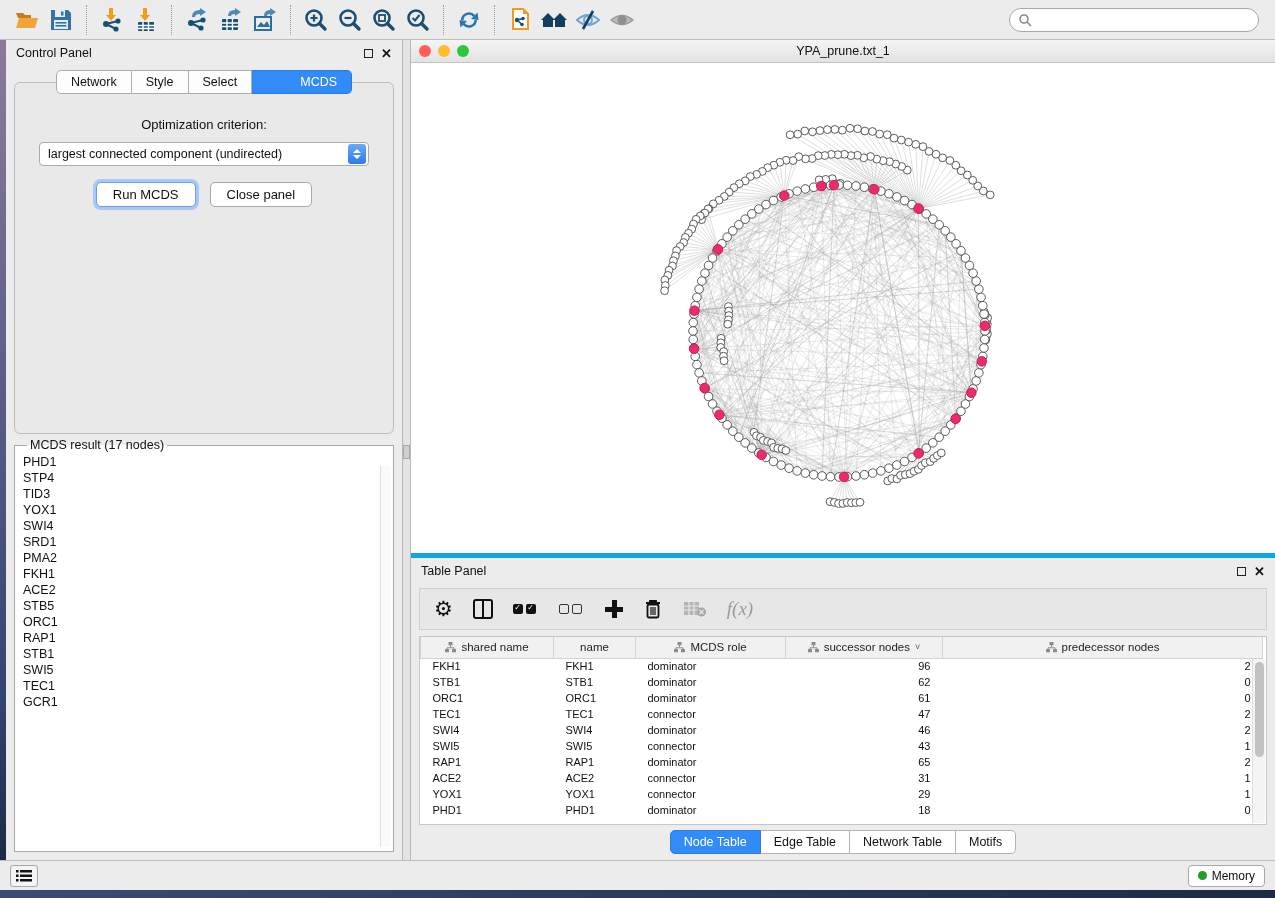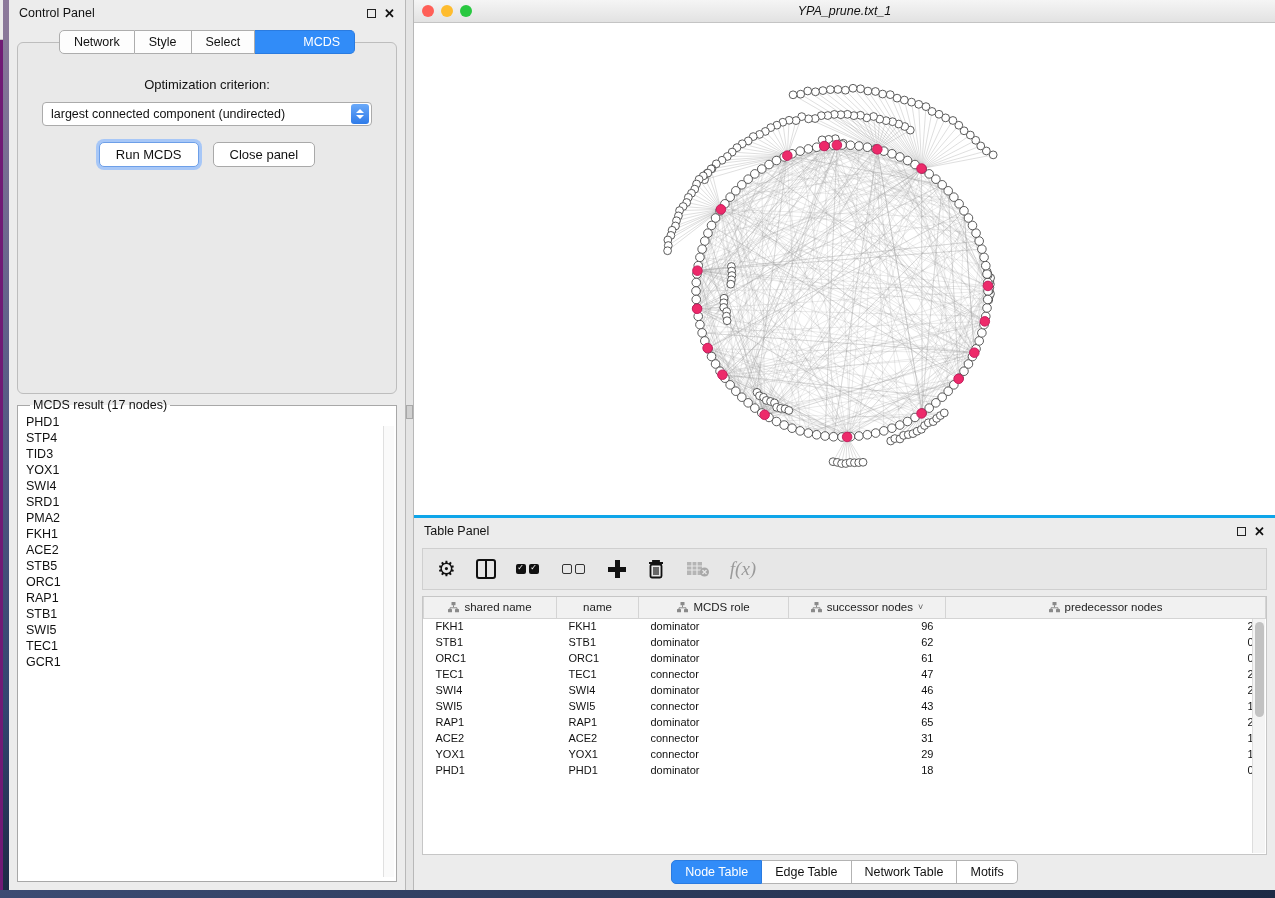--- a/index.html
+++ b/index.html
@@ -1,21 +1,21 @@
 <!DOCTYPE html>
 <html><head>
 <meta charset="utf-8">
 <style>
   * { margin:0; padding:0; box-sizing:border-box; }
   html,body { width:1275px; height:898px; overflow:hidden;
     font-family:"Liberation Sans", sans-serif; }
   body { background:linear-gradient(160deg,#8d7a9b 0%,#6c6890 28%,#41517a 60%,#1d2a45 100%); }
 
   .app { position:absolute; left:0; top:0; right:0; bottom:8px;
-    display:flex; background:#701a75;justify-content:flex-end; }
+    display:flex; flex-direction:column; background:#701a75; }
 
   
   .toolbar { height:40px; background:#ececec; border-bottom:1px solid #c0c0c0;
     display:flex; align-items:center; padding:0 10px; flex:0 0 auto; }
   .tb-btn { width:34px; height:32px; display:flex; align-items:center; justify-content:center; }
   .tb-sep { width:1px; height:30px; border-left:1px dotted #9a9a9a; margin:0 8px; }
   .search-wrap { margin-left:auto; margin-right:6px; width:250px; height:24px;
     background:#fff; border:1px solid #a8a8a8; border-radius:13px;
     display:flex; align-items:center; padding:0 8px; }
   .search-wrap input { border:none; outline:none; flex:1; font-size:12px; background:transparent; }
@@ -59,21 +59,21 @@
   .mcds-item { padding-left:2px; }
   .list-scroll { position:absolute; top:14px; right:2px; bottom:4px; width:11px; background:#fafafa; border-left:1px solid #e0e0e0; }
 
   
   .v-split { width:9px; background:#e4e4e4; border-left:1px solid #b8b8b8; border-right:1px solid #b8b8b8; position:relative; flex:0 0 auto; }
   .v-grip { position:absolute; top:405px; left:0px; width:7px; height:14px; background:#d0d0d0; border:1px solid #a8a8a8; }
 
   
   .right-col { flex:1; display:flex; flex-direction:column; min-width:0; }
 
-  .net-window { height:518px; display:flex; flex-direction:column; border-bottom:3px solid #0ea5e9; flex:0 0 auto;font-style:italic; }
+  .net-window { height:518px; display:flex; flex-direction:column; border-bottom:5px solid #0ea5e9; flex:0 0 auto; }
   .net-titlebar { height:23px; background:linear-gradient(#f5f5f5,#e2e2e2); border-bottom:1px solid #c4c4c4;
     display:flex; align-items:center; padding:0 8px; position:relative; }
   .tl { width:12px; height:12px; border-radius:50%; margin-right:7px; }
   .tl.red{ background:#ff5f57;} .tl.yel{ background:#febc2e;} .tl.grn{ background:#28c840;}
   .net-title { position:absolute; left:0; right:0; text-align:center; font-size:12.5px; color:#111; pointer-events:none; }
   .net-canvas { flex:1; background:#fff; overflow:hidden; }
   .net-canvas svg { display:block; }
 
   
   .table-panel { flex:1; background:#ececec; display:flex; flex-direction:column; min-height:0; }
@@ -1412,13 +1412,31 @@
         <div class="bottom-tabs" id="bt-tabs">
             <div class="bt-tab active">Node Table</div>
             <div class="bt-tab">Edge Table</div>
             <div class="bt-tab">Network Table</div>
             <div class="bt-tab">Motifs</div>
           </div>
       </div>
     </div>
   </div>
 
+  <div class="statusbar">
+    <div class="list-btn">
+      <svg width="16" height="14" viewBox="0 0 16 14">
+          <g fill="#111">
+            <rect x="0" y="1" width="2.5" height="2.5"></rect>
+            <rect x="4" y="1" width="12" height="2.5"></rect>
+            <rect x="0" y="5.5" width="2.5" height="2.5"></rect>
+            <rect x="4" y="5.5" width="12" height="2.5"></rect>
+            <rect x="0" y="10" width="2.5" height="2.5"></rect>
+            <rect x="4" y="10" width="12" height="2.5"></rect>
+          </g>
+        </svg>
+    </div>
+    <div class="memory-btn">
+      <span class="mem-dot"></span>
+      <span>Memory</span>
+    </div>
+  </div>
 </div>
 
 </body></html>

